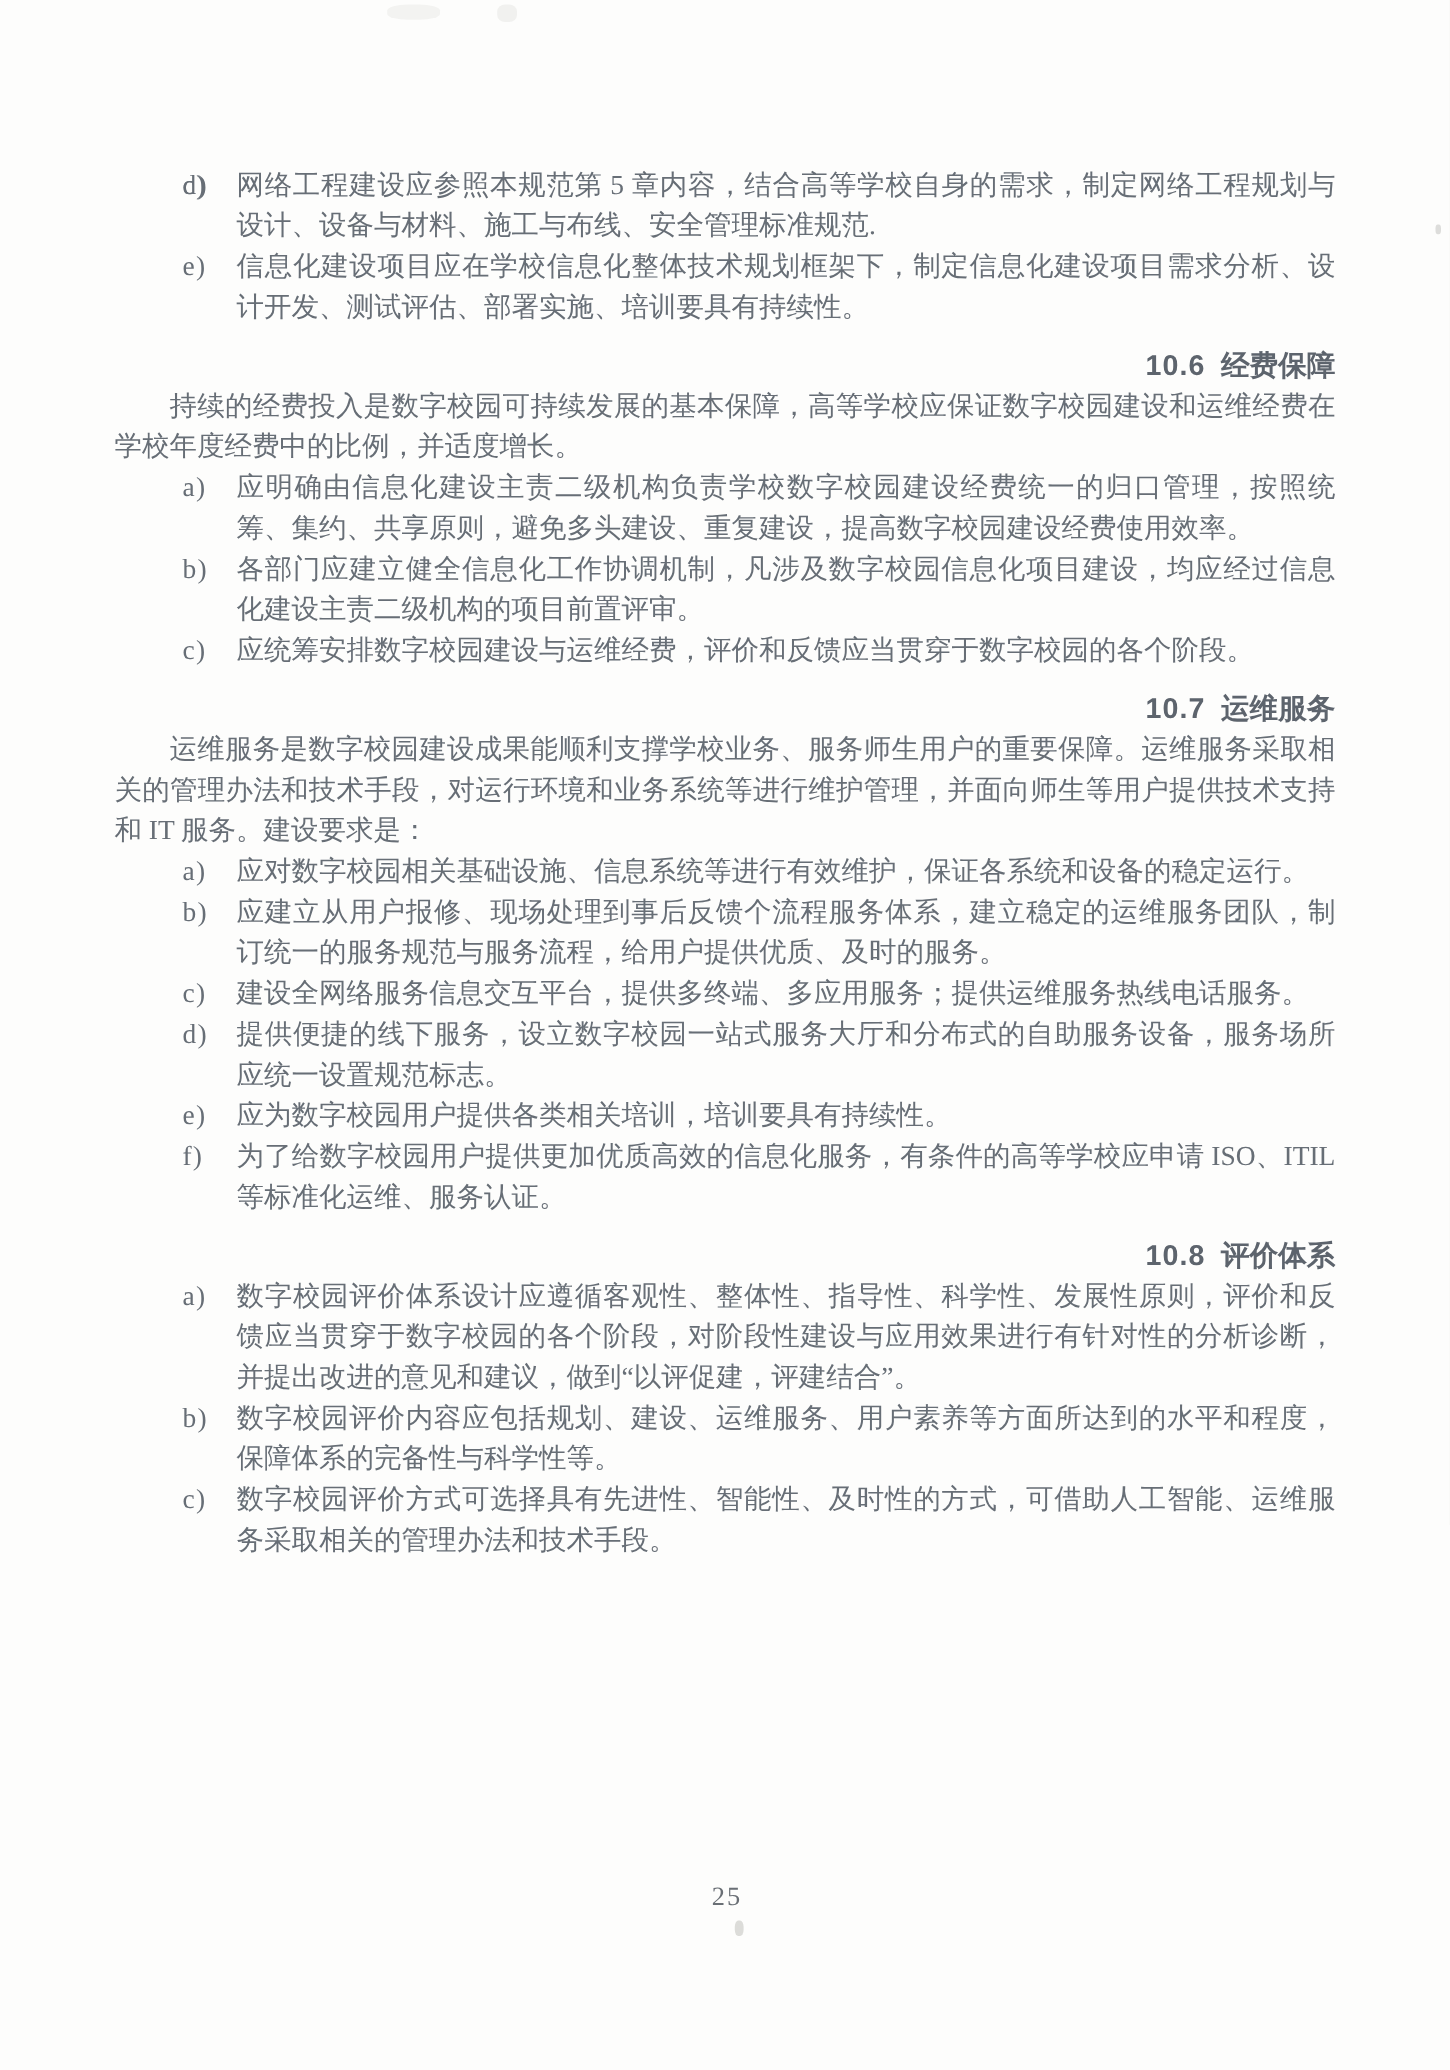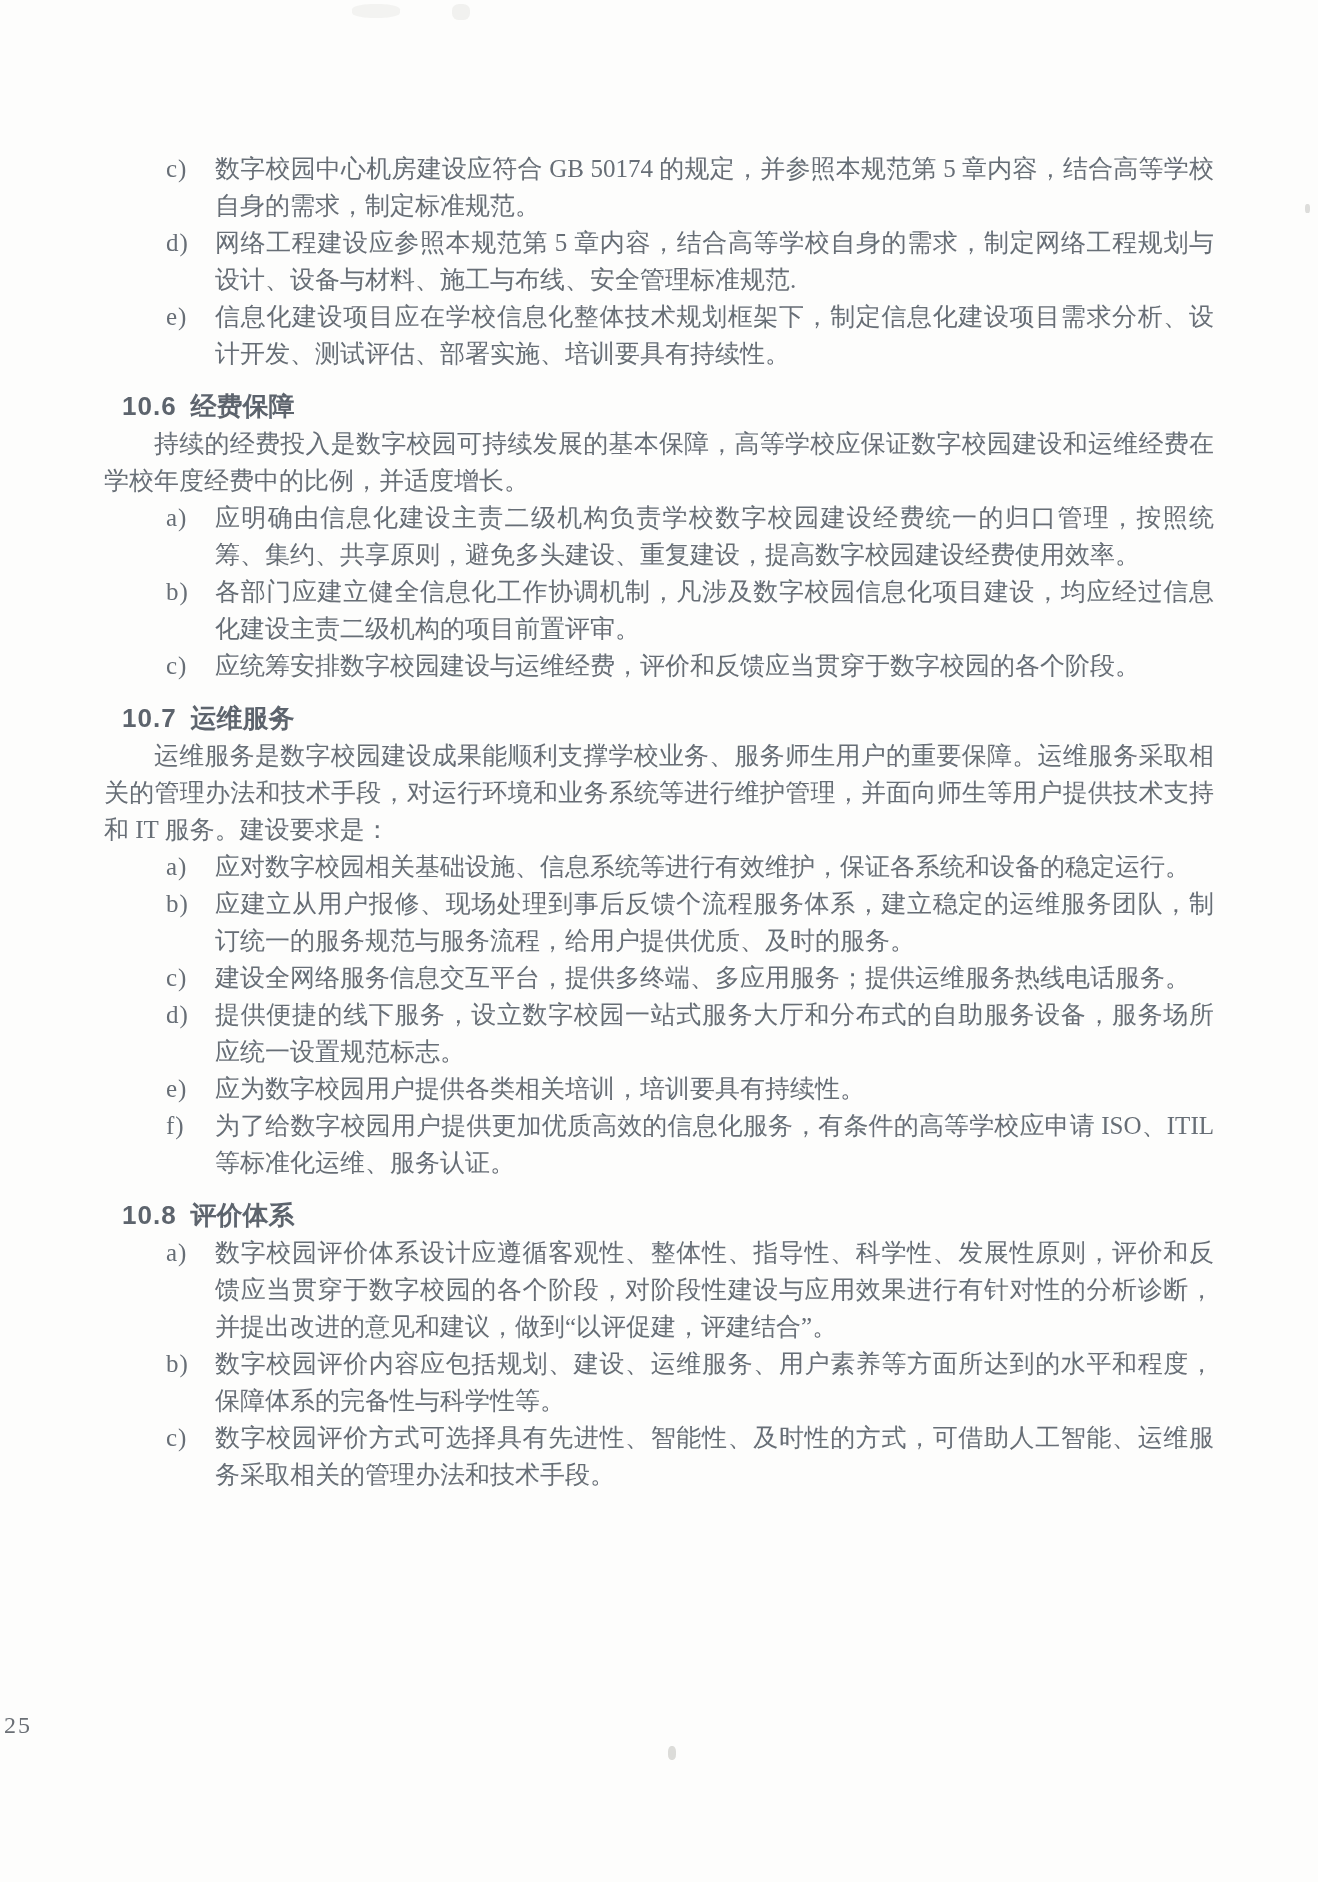--- a/index.html
+++ b/index.html
@@ -34,32 +34,32 @@
     letter-spacing:1px;
   }
   .section{margin-top:16px;}
   .section-title{
     margin:14px 0 0 18px;
     font-family:"Liberation Sans","DejaVu Sans",sans-serif;
     font-size:26px;
     font-weight:700;
     color:#5d646d;
     line-height:37px;
-    text-align:left;
+    text-align:right;
   }
   .section-title .sec-num{margin-right:14px;letter-spacing:1px;}
   .intro{
     margin:0;
     text-indent:2em;
   }
   .page-number{
     position:absolute;
     left:4px;right:0;
     top:1712px;
-    text-align:left;
+    text-align:center;
     font-size:24px;
     color:#6a6f75;
     letter-spacing:2px;
   }
   
   .smudge{position:absolute;border-radius:40%;}
   .smudge-top-1{left:352px;top:4px;width:48px;height:14px;background:#f3f3f1;}
   .smudge-top-2{left:452px;top:4px;width:18px;height:16px;background:#f1f1ef;}
   .smudge-right{left:1305px;top:204px;width:5px;height:9px;background:#dddddb;}
   .smudge-footer{left:668px;top:1746px;width:8px;height:14px;background:#dcdcd9;}
@@ -71,21 +71,20 @@
 
   <span class="smudge smudge-top-1"></span>
   <span class="smudge smudge-top-2"></span>
   <span class="smudge smudge-right"></span>
   <span class="smudge smudge-footer"></span>
 
   <div class="content">
 
     <div class="li">
       <span class="li-label">c)</span>
-      <span class="li-text">数字校园中心机房建设应符合 GB 50174 的规定，并参照本规范第 5 章内容，结合高等学校自身的需求，制定标准规范。</span>
     </div>
     <div class="li">
       <span class="li-label">d)</span>
       <span class="li-text">网络工程建设应参照本规范第 5 章内容，结合高等学校自身的需求，制定网络工程规划与设计、设备与材料、施工与布线、安全管理标准规范.</span>
     </div>
     <div class="li">
       <span class="li-label">e)</span>
       <span class="li-text">信息化建设项目应在学校信息化整体技术规划框架下，制定信息化建设项目需求分析、设计开发、测试评估、部署实施、培训要具有持续性。</span>
     </div>
 

